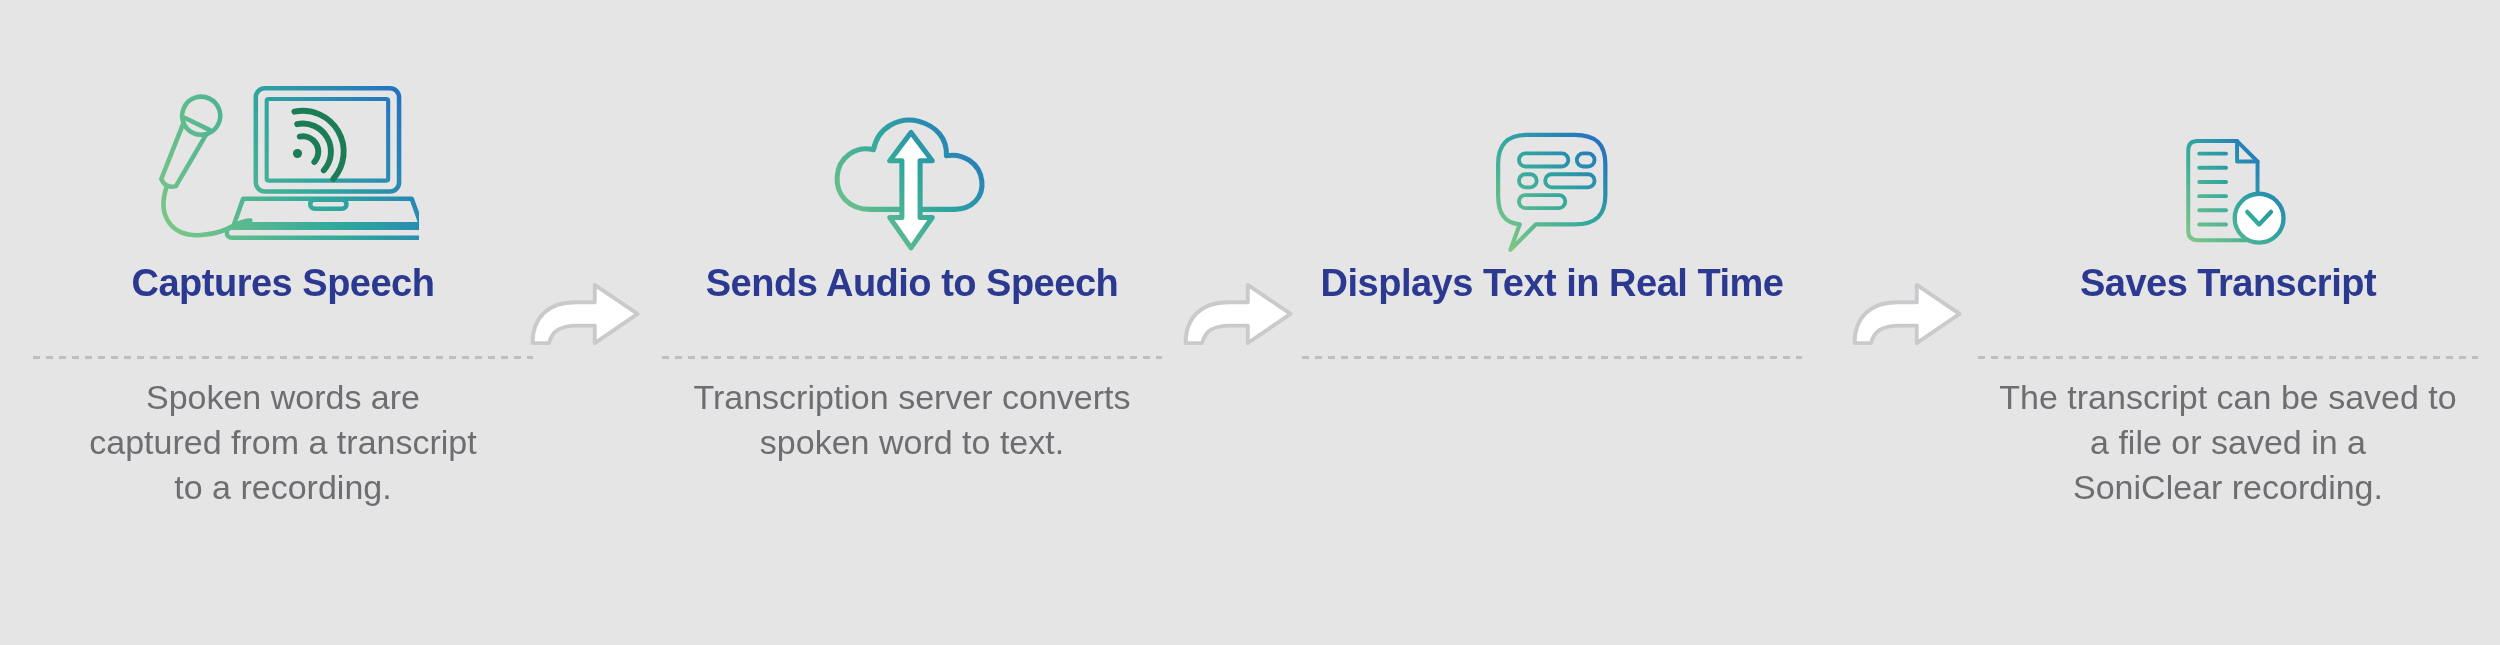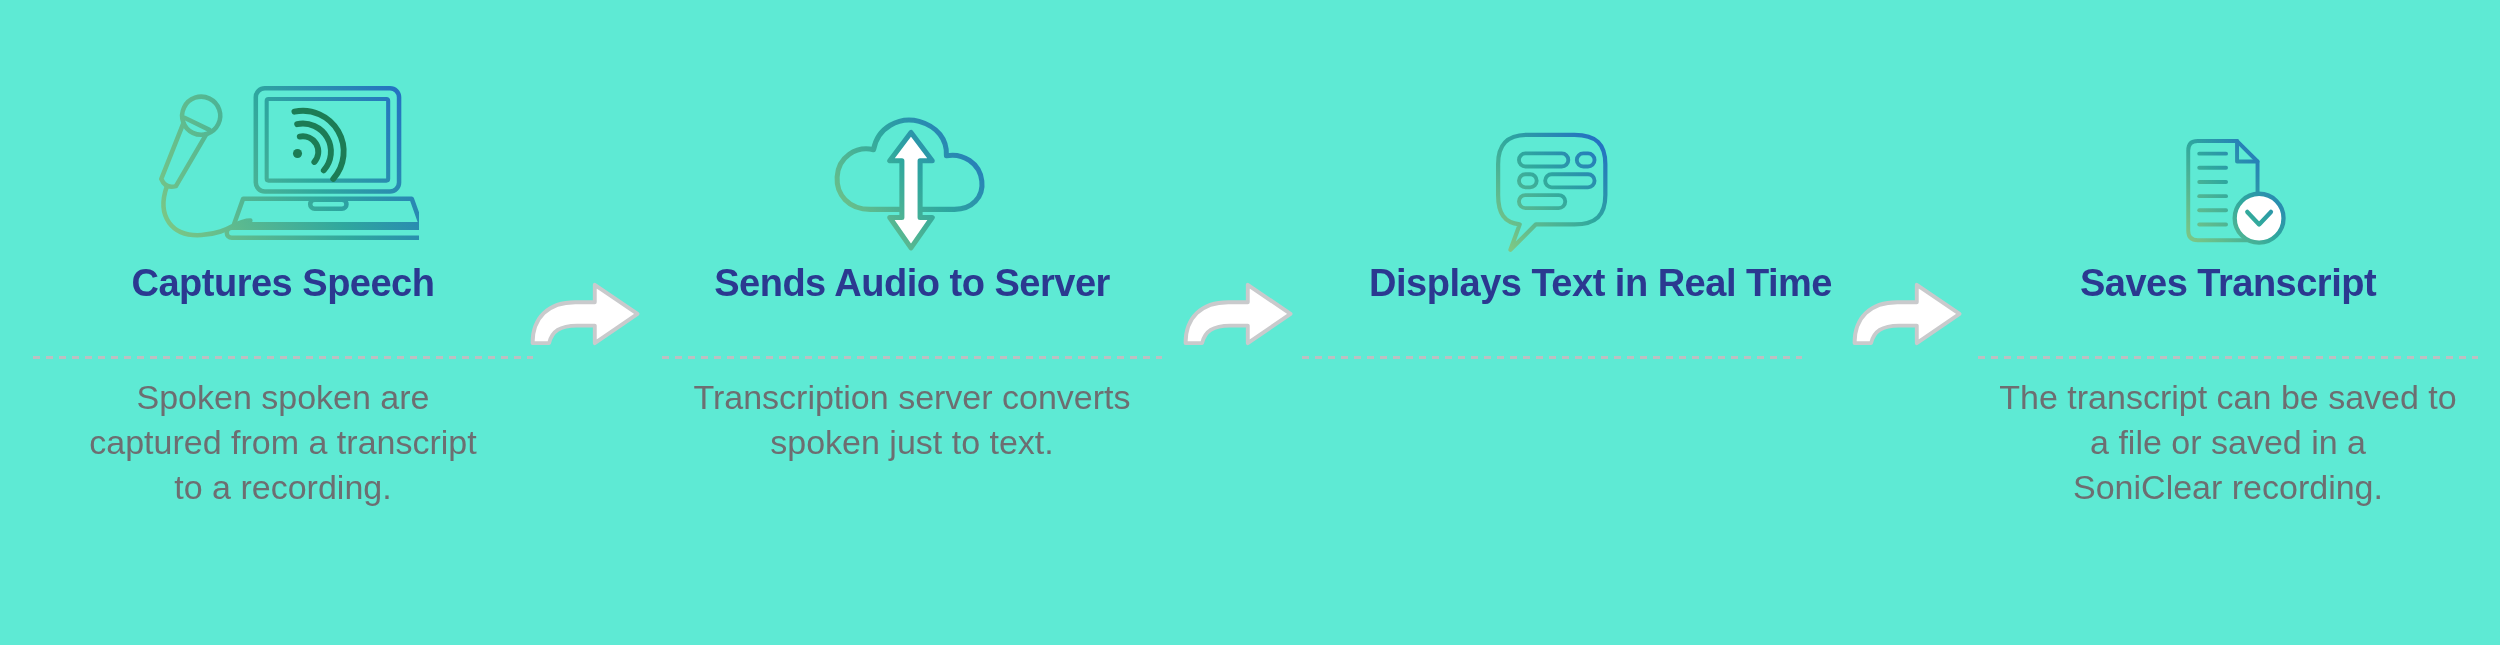--- a/index.html
+++ b/index.html
@@ -9,31 +9,31 @@
     --arrow-gray:#C9CACC;
     --wave-green:#1C7C55;
     --gradient-green:#7FC884;
     --gradient-teal:#2FA79E;
     --gradient-blue:#2470C3;
   }
   html,body{margin:0;padding:0;background:#ffffff;}
   .canvas{
     position:relative;
     width:2500px;height:645px;
-    background:#5eead4;
+    background:#e5e5e5;
     font-family:"Liberation Sans", sans-serif;
     overflow:hidden;
   }
   .step{
     position:absolute;top:0;height:645px;width:560px;
     text-align:center;
   }
   .step-1{left:3px;}
   .step-2{left:632px;}
-  .step-3{left:1272px;text-align:right;}
+  .step-3{left:1272px;}
   .step-4{left:1948px;}
   .icon-wrap{
     height:256px;
     display:flex;align-items:flex-end;justify-content:center;
   }
   .step-title{
     height:54px;line-height:54px;
     font-size:38px;font-weight:700;letter-spacing:-0.5px;
     color:var(--title-navy);
     white-space:nowrap;
@@ -99,21 +99,21 @@
         </g>
         <circle class="wave-dot" cx="166" cy="82" r="5"></circle>
         <path class="wave-arc" d="M 168.5 63.4 A 17 17 0 0 1 184.6 91.4"></path>
         <path class="wave-arc" d="M 165.6 49.7 A 31 31 0 0 1 195 100.7"></path>
         <path class="wave-arc" d="M 162.6 36 A 45 45 0 0 1 205.4 110.1"></path>
       </svg>
     </div>
     <div class="step-title">Captures Speech</div>
     <div class="divider"></div>
     <div class="desc">
-      <div>Spoken spoken are</div>
+      <div>Spoken words are</div>
       <div>captured from a transcript</div>
       <div>to a recording.</div>
     </div>
   </div>
 
   <svg class="flow-arrow arrow-1" viewBox="0 0 120 72">
     <path d="M 4 68 C 4 42 20 26 48 26 L 68 26 L 68 8 L 112 38 L 68 68 L 68 50 L 50 50 C 32 50 24 56 21 68 Z"></path>
   </svg>
 
   <div class="step step-2">
@@ -123,25 +123,25 @@
           <linearGradient id="grad2" gradientUnits="userSpaceOnUse" x1="20" y1="150" x2="155" y2="35">
             <stop class="stop-g" offset="0"></stop>
               <stop class="stop-t" offset="0.55"></stop>
               <stop class="stop-b" offset="1"></stop>
           </linearGradient>
         </defs>
         <path class="oline" stroke="url(#grad2)" stroke-width="5" d="M 44 112 C 22 112, 10 97, 11 80 C 12 60, 30 49, 47 53 C 51 31, 72 20, 92 25 C 110 30, 120 43, 119 59 C 135 56, 152 66, 154 84 C 156 100, 144 112, 127 112 Z"></path>
         <path class="wfill" stroke="url(#grad2)" stroke-width="5" d="M 84 36 L 63 64 L 75 64 L 75 120 L 63 120 L 84 150 L 105 120 L 93 120 L 93 64 L 105 64 Z"></path>
       </svg>
     </div>
-    <div class="step-title">Sends Audio to Server</div>
+    <div class="step-title">Sends Audio to Speech</div>
     <div class="divider"></div>
     <div class="desc">
       <div>Transcription server converts</div>
-      <div>spoken just to text.</div>
+      <div>spoken word to text.</div>
     </div>
   </div>
 
   <svg class="flow-arrow arrow-2" viewBox="0 0 120 72">
     <path d="M 4 68 C 4 42 20 26 48 26 L 68 26 L 68 8 L 112 38 L 68 68 L 68 50 L 50 50 C 32 50 24 56 21 68 Z"></path>
   </svg>
 
   <div class="step step-3">
     <div class="icon-wrap">
       <svg class="gicon" width="135" height="135" viewBox="0 0 175 175">

